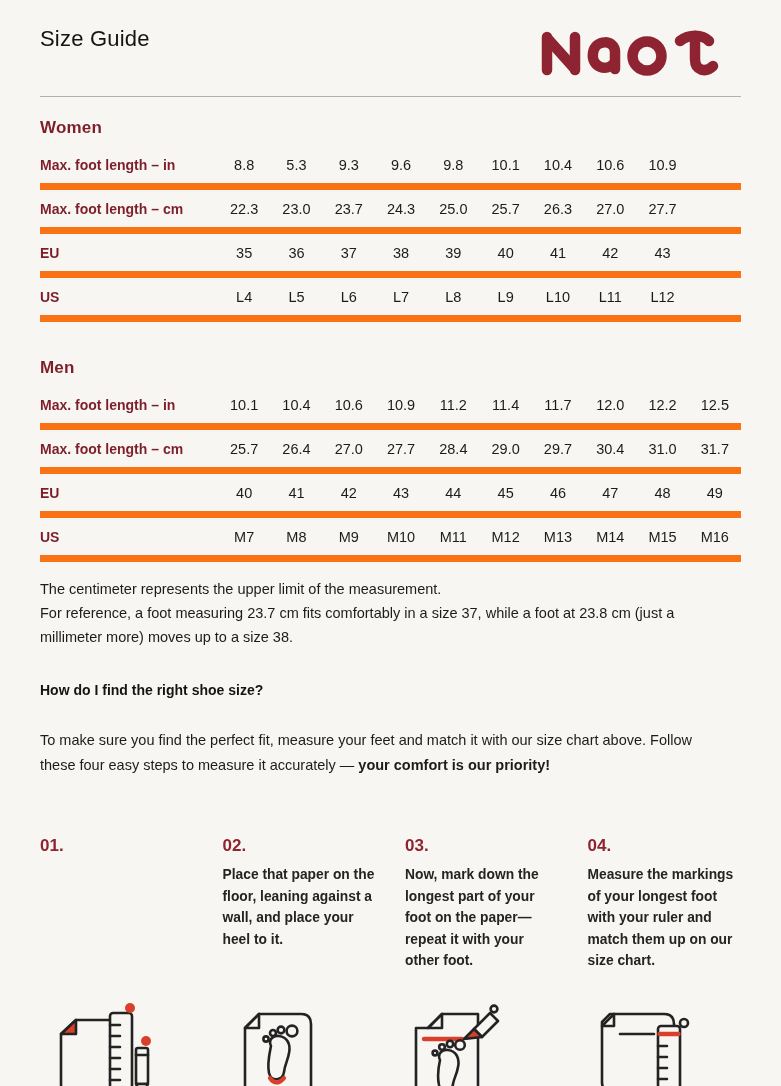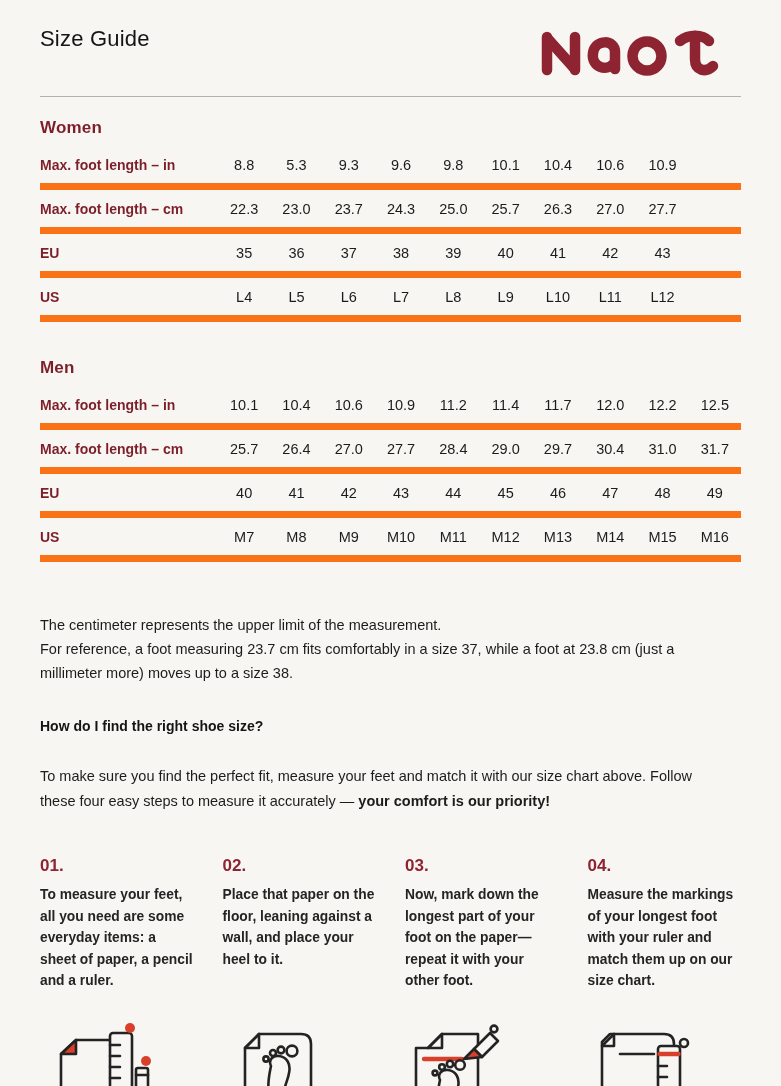--- a/index.html
+++ b/index.html
@@ -26,30 +26,30 @@
   .size-table { margin-top:8px; }
   .trow {
     display:grid; grid-template-columns:178px repeat(10, 1fr);
     align-items:center; height:44px;
     border-bottom:7px solid #f97316;
   }
   .tlabel { color:#7d1f2a; font-size:14px; font-weight:700; }
   .tcell { text-align:center; font-size:14.5px; font-weight:500; color:#1c1c1c; }
 
   
-  .notes { margin-top:52px; font-size:14.5px; line-height:1.64; max-width:676px; }
+  .notes { margin-top:16px; font-size:14.5px; line-height:1.64; max-width:676px; }
   .notes p { margin:0; }
 
   
   .howto-heading { margin-top:33px; font-size:14px; font-weight:700; color:#141414; }
   .howto-intro { margin-top:30px; font-size:14.5px; line-height:1.72; max-width:672px; }
   .howto-intro b { font-weight:700; }
 
   
-  .steps-grid { margin-top:42px; display:grid; grid-template-columns:repeat(4,1fr); column-gap:29px; }
+  .steps-grid { margin-top:58px; display:grid; grid-template-columns:repeat(4,1fr); column-gap:29px; }
   .step-number { color:#8e2431; font-size:17px; font-weight:700; }
   .step-text { margin-top:8px; font-size:13.8px; font-weight:600; line-height:1.56; color:#242424; }
 
   .icons-grid { margin-top:26px; display:grid; grid-template-columns:repeat(4,1fr); column-gap:22px; }
   .step-icon { width:118px; height:112px; }
   .step-icon svg { width:100%; height:100%; }
 
   
   .logo { width:208px; height:52px; }
   .logo svg { width:100%; height:100%; }
@@ -199,21 +199,20 @@
     <p>For reference, a foot measuring 23.7 cm fits comfortably in a size 37, while a foot at 23.8 cm (just a millimeter more) moves up to a size 38.</p>
   </div>
 
   <h3 class="howto-heading">How do I find the right shoe size?</h3>
 
   <p class="howto-intro"><span>To make sure you find the perfect fit, measure your feet and match it with our size chart above. Follow these four easy steps to measure it accurately — </span><b>your comfort is our priority!</b></p>
 
   <div class="steps-grid" id="steps-grid">
       <div>
         <div class="step-number">01.</div>
-        <div class="step-text">To measure your feet, all you need are some everyday items: a sheet of paper, a pencil and a ruler.</div>
       </div>
       <div>
         <div class="step-number">02.</div>
         <div class="step-text">Place that paper on the floor, leaning against a wall, and place your heel to it.</div>
       </div>
       <div>
         <div class="step-number">03.</div>
         <div class="step-text">Now, mark down the longest part of your foot on the paper—repeat it with your other foot.</div>
       </div>
       <div>

